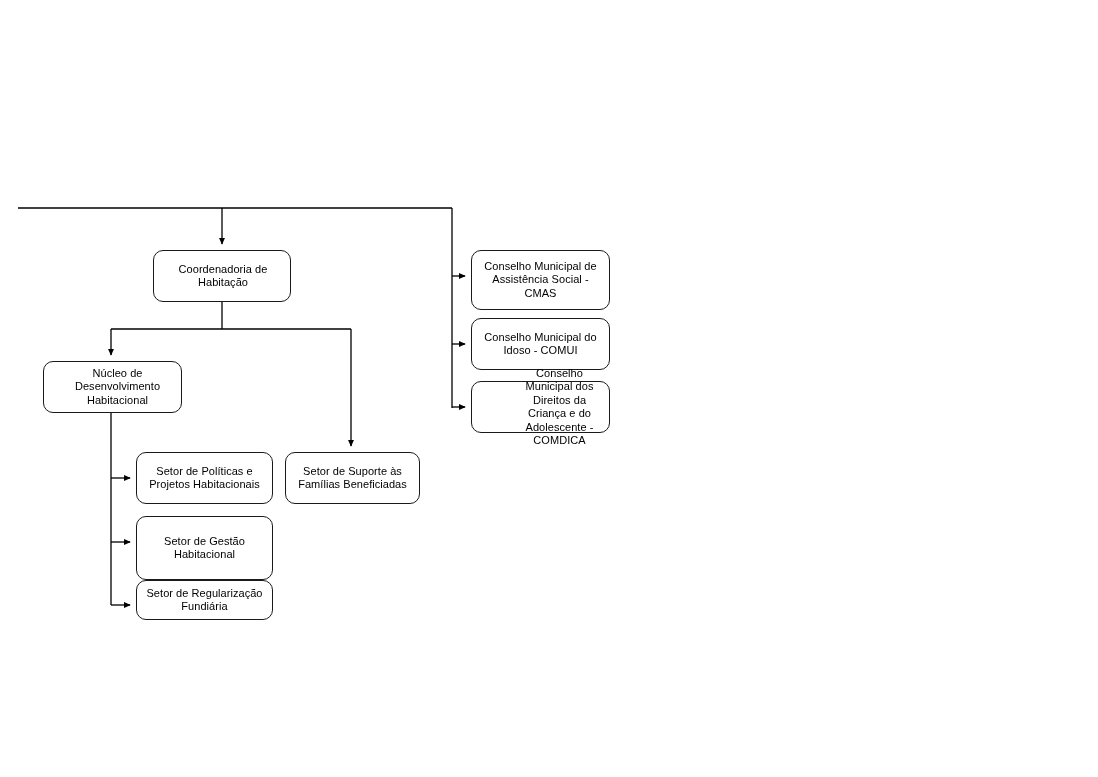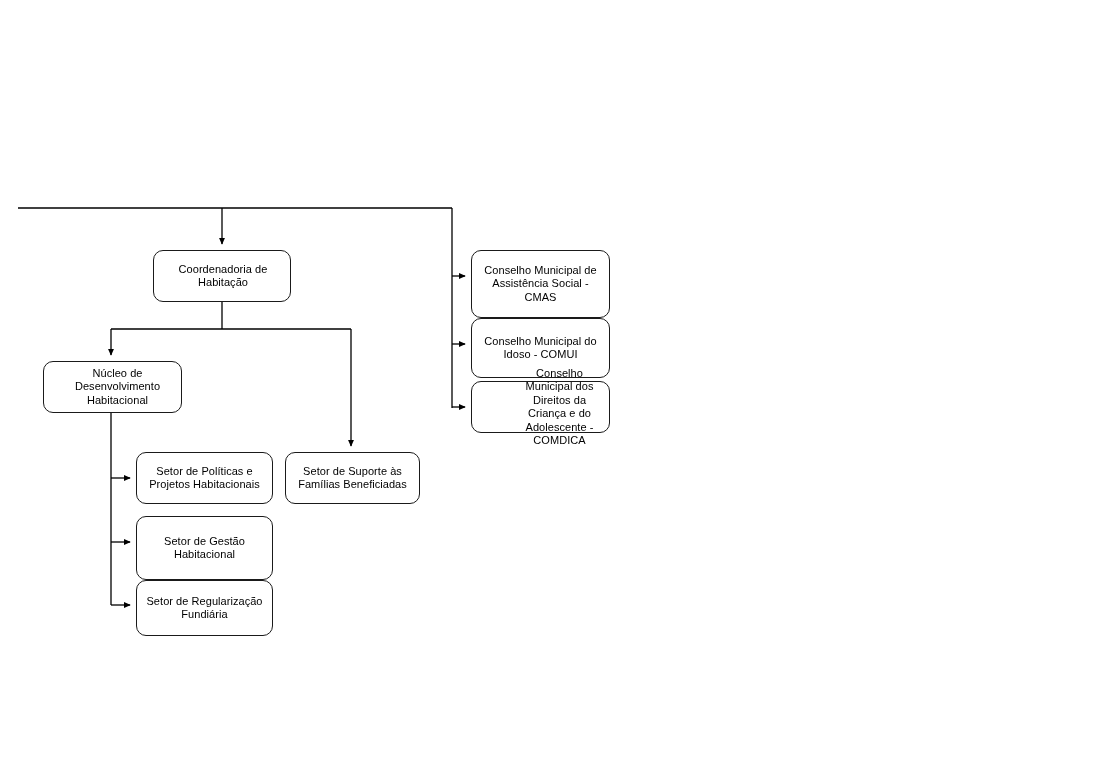--- a/index.html
+++ b/index.html
@@ -87,33 +87,33 @@
 Habitacional</span>
       </div>
       <div class="node" style="left: 136px; top: 452px; width: 137px; height: 52px; background: rgb(255, 255, 255); border-color: rgb(26, 26, 26); color: rgb(0, 0, 0);">
         <span class="lbl">Setor de Políticas e
 Projetos Habitacionais</span>
       </div>
       <div class="node" style="left: 136px; top: 516px; width: 137px; height: 64px; background: rgb(255, 255, 255); border-color: rgb(26, 26, 26); color: rgb(0, 0, 0);">
         <span class="lbl">Setor de Gestão
 Habitacional</span>
       </div>
-      <div class="node" style="left: 136px; top: 580px; width: 137px; height: 56px; background: rgb(255, 255, 255); border-color: rgb(26, 26, 26); color: rgb(0, 0, 0);">
+      <div class="node" style="left: 136px; top: 580px; width: 137px; height: 40px; background: rgb(255, 255, 255); border-color: rgb(26, 26, 26); color: rgb(0, 0, 0);">
         <span class="lbl">Setor de Regularização
 Fundiária</span>
       </div>
       <div class="node" style="left: 285px; top: 452px; width: 135px; height: 52px; background: rgb(255, 255, 255); border-color: rgb(26, 26, 26); color: rgb(0, 0, 0);">
         <span class="lbl">Setor de Suporte às
 Famílias Beneficiadas</span>
       </div>
-      <div class="node" style="left: 471px; top: 250px; width: 139px; height: 68px; background: rgb(255, 255, 255); border-color: rgb(26, 26, 26); color: rgb(0, 0, 0);">
+      <div class="node" style="left: 471px; top: 250px; width: 139px; height: 60px; background: rgb(255, 255, 255); border-color: rgb(26, 26, 26); color: rgb(0, 0, 0);">
         <span class="lbl">Conselho Municipal de
 Assistência Social - CMAS</span>
       </div>
-      <div class="node" style="left: 471px; top: 318px; width: 139px; height: 60px; background: rgb(255, 255, 255); border-color: rgb(26, 26, 26); color: rgb(0, 0, 0);">
+      <div class="node" style="left: 471px; top: 318px; width: 139px; height: 52px; background: rgb(255, 255, 255); border-color: rgb(26, 26, 26); color: rgb(0, 0, 0);">
         <span class="lbl">Conselho Municipal do
 Idoso - COMUI</span>
       </div>
       <div class="node" style="left: 471px; top: 381px; width: 139px; height: 52px; background: rgb(255, 255, 255); border-color: rgb(26, 26, 26); color: rgb(0, 0, 0); padding-left: 44px;">
         <span class="lbl">Conselho Municipal dos
 Direitos da Criança e do
 Adolescente - COMDICA</span>
       </div>
     </div>
 

